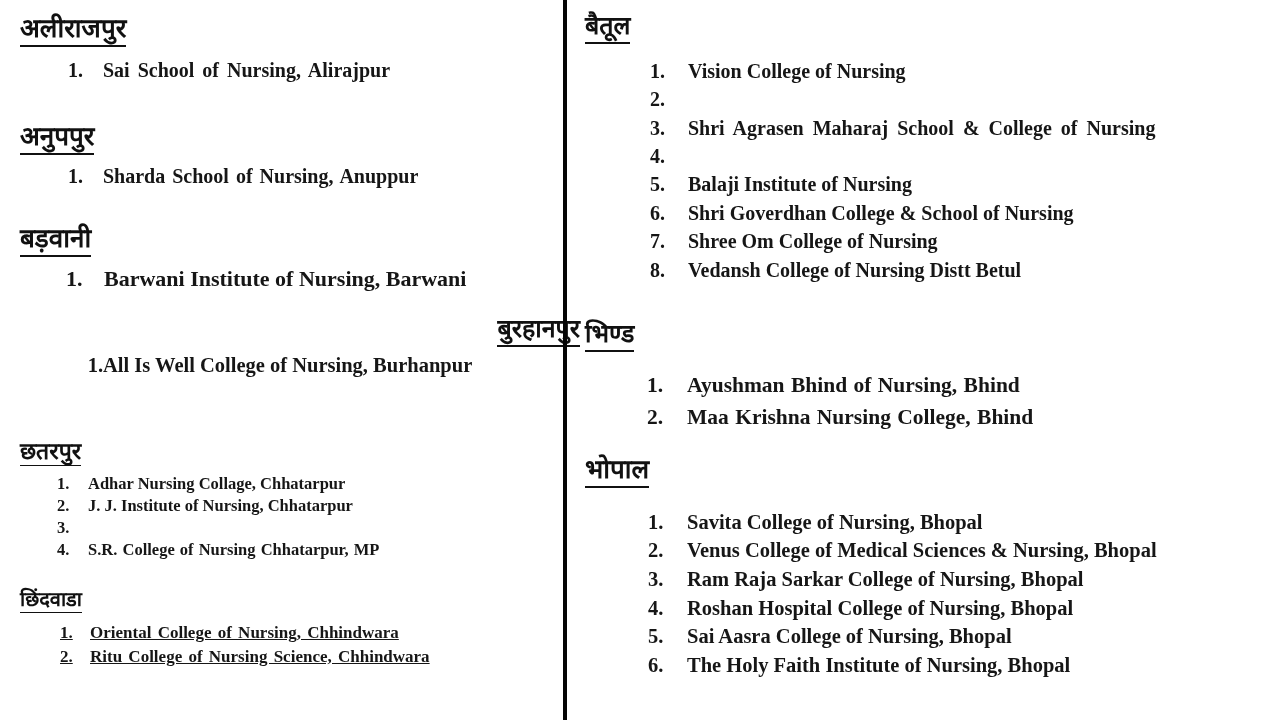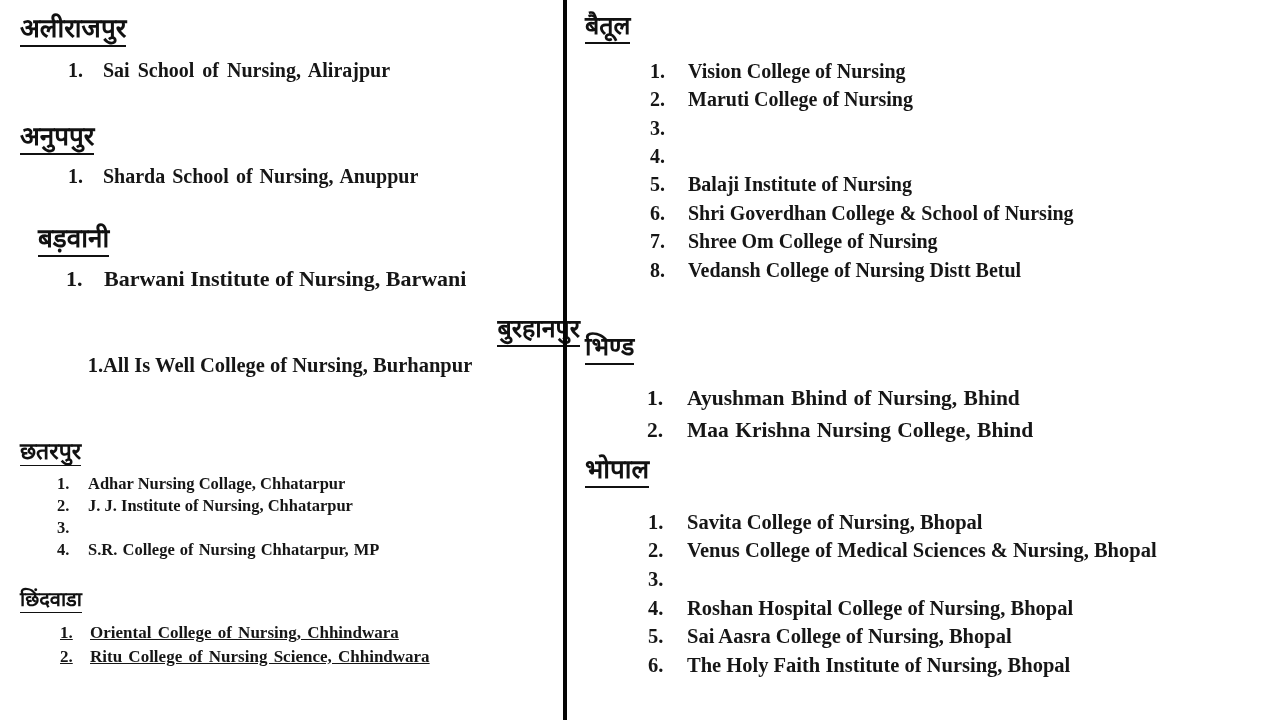--- a/index.html
+++ b/index.html
@@ -66,21 +66,21 @@
   #sec-alirajpur .item-text { word-spacing: 3px; }
 
   #sec-anuppur { top: 122px; }
   #sec-anuppur .heading { font-size: 26px; }
   #sec-anuppur ol { margin-top: 10px; padding-left: 48px; }
   #sec-anuppur li { font-size: 20px; }
   #sec-anuppur .num { width: 35px; }
   #sec-anuppur .item-text { word-spacing: 2px; }
 
   #sec-barwani { top: 224px; }
-  #sec-barwani .heading { font-size: 26px; margin-left: 18px; }
+  #sec-barwani .heading { font-size: 26px; }
   #sec-barwani ol { margin-top: 9px; padding-left: 46px; }
   #sec-barwani li { font-size: 22px; }
   #sec-barwani .num { width: 38px; }
 
   #sec-burhanpur { top: 315px; text-align: right; }
   #sec-burhanpur .heading { font-size: 25px; }
   #sec-burhanpur ol { margin-top: 7px; padding-left: 46px; }
   #sec-burhanpur li { font-size: 20.5px; }
   #sec-burhanpur .num { width: 37px; }
 
@@ -101,21 +101,21 @@
 
   
   #sec-betul { top: 12px; }
   #sec-betul .heading { font-size: 25px; }
   #sec-betul ol { margin-top: 13px; padding-left: 65px; }
   #sec-betul li { font-size: 20px; line-height: 28.4px; }
   #sec-betul .num { width: 38px; }
   #sec-betul li:nth-child(3) .item-text { word-spacing: 4px; }
   #sec-betul li:nth-child(4) .item-text { word-spacing: 9px; }
 
-  #sec-bhind { top: 333px; }
+  #sec-bhind { top: 320px; }
   #sec-bhind .heading { font-size: 25px; }
   #sec-bhind ol { margin-top: 17px; padding-left: 62px; }
   #sec-bhind li { font-size: 21.5px; line-height: 32px; }
   #sec-bhind .num { width: 40px; }
   #sec-bhind .item-text { word-spacing: 1px; }
 
   #sec-bhopal { top: 455px; }
   #sec-bhopal .heading { font-size: 26px; }
   #sec-bhopal ol { margin-top: 20px; padding-left: 63px; }
   #sec-bhopal li { font-size: 20.5px; line-height: 28.6px; }
@@ -205,24 +205,24 @@
   <div id="col-right" class="column">
   <div class="section" id="sec-betul">
     <span class="heading">बैतूल</span>
     <ol>
           <li>
             <span class="num">1.</span>
             <span class="item-text">Vision College of Nursing</span>
           </li>
           <li>
             <span class="num">2.</span>
-            <span class="item-text">Maruti College of Nursing</span>
           </li>
           <li>
             <span class="num">3.</span>
+            <span class="item-text">Shri Agrasen Maharaj School &amp; College of Nursing</span>
           </li>
           <li>
             <span class="num">4.</span>
           </li>
           <li>
             <span class="num">5.</span>
             <span class="item-text">Balaji Institute of Nursing</span>
           </li>
           <li>
             <span class="num">6.</span>
@@ -259,20 +259,21 @@
           <li>
             <span class="num">1.</span>
             <span class="item-text">Savita College of Nursing, Bhopal</span>
           </li>
           <li>
             <span class="num">2.</span>
             <span class="item-text">Venus College of Medical Sciences &amp; Nursing, Bhopal</span>
           </li>
           <li>
             <span class="num">3.</span>
+            <span class="item-text">Ram Raja Sarkar College of Nursing, Bhopal</span>
           </li>
           <li>
             <span class="num">4.</span>
             <span class="item-text">Roshan Hospital College of Nursing, Bhopal</span>
           </li>
           <li>
             <span class="num">5.</span>
             <span class="item-text">Sai Aasra College of Nursing, Bhopal</span>
           </li>
           <li>

